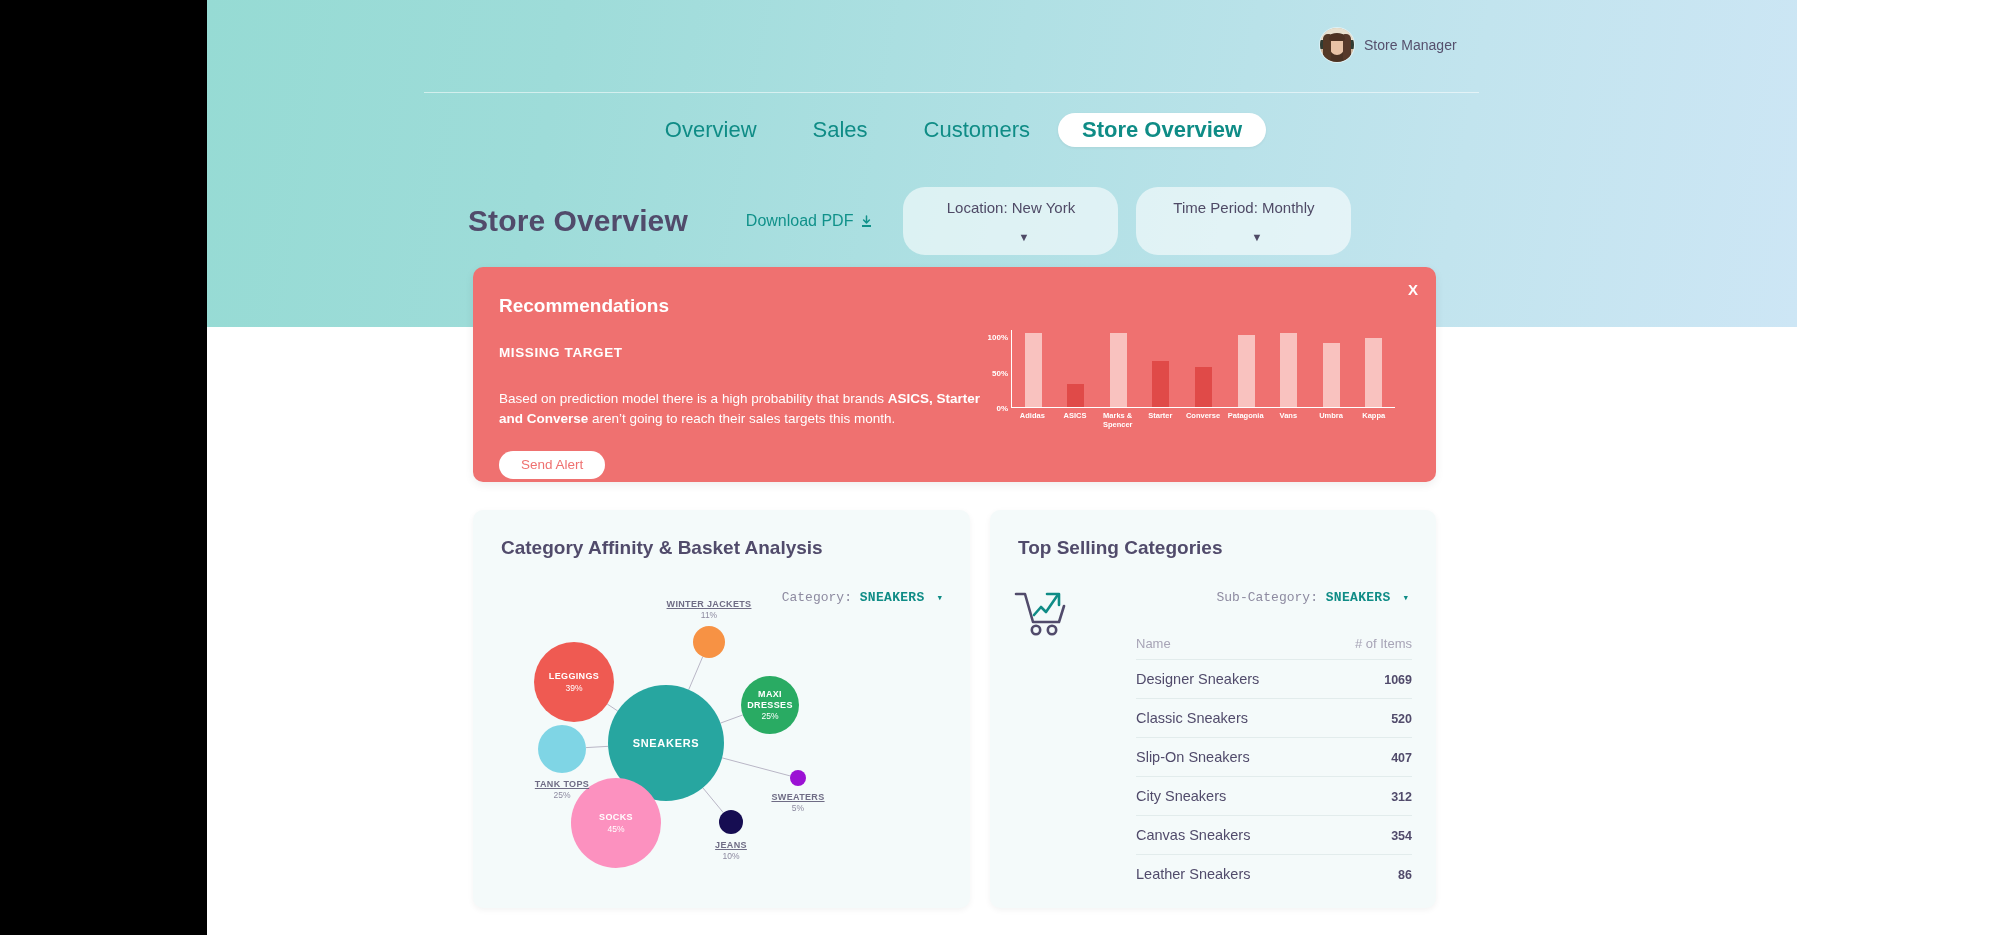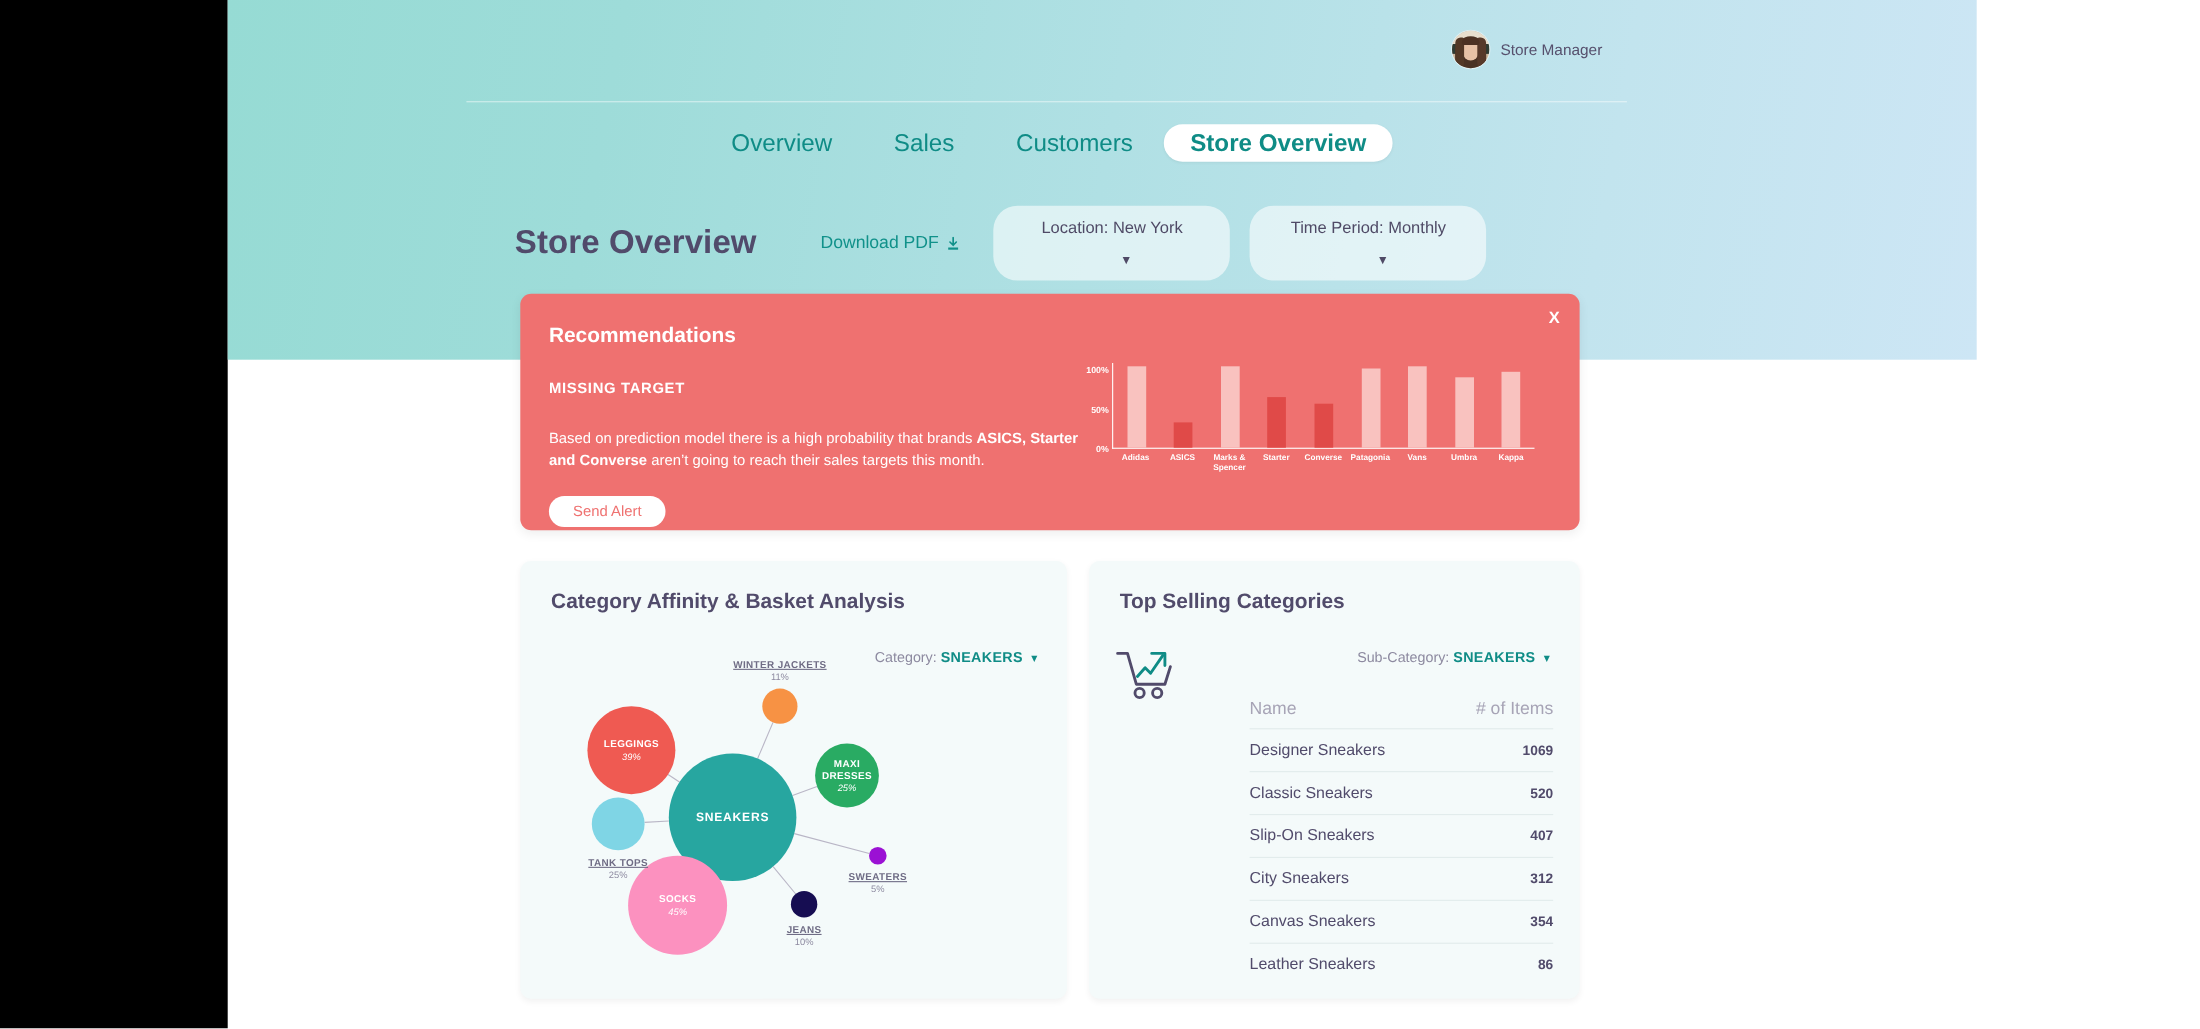--- a/index.html
+++ b/index.html
@@ -158,50 +158,50 @@
     box-shadow: 0 2px 6px rgba(0,0,0,.05);
   }
   .panel-affinity { left: 473px; top: 510px; width: 497px; height: 398px; }
   .panel-top { left: 990px; top: 510px; width: 446px; height: 398px; }
   .panel-title {
     position: absolute; left: 28px; top: 27px; font-size: 19px; font-weight: 700; color: #514b6b;
   }
 
   .cat-select {
     position: absolute; right: 27px; top: 80px; font-size: 13px; color: #8d8aa0;
-    cursor: pointer; white-space: nowrap;
+    cursor: pointer; white-space: nowrap; font-family: Liberation Mono, monospace;
   }
   .cat-select b { color: #0f8c86; font-weight: 700; letter-spacing: .3px; }
   .cat-select .chev { color: #0f8c86; margin-left: 4px; font-size: 11px; }
 
   
   .bubble-area { position: absolute; left: 0; top: 100px; width: 497px; height: 295px; }
   .bubble-area svg { position: absolute; left: 0; top: 0; }
   .node {
     position: absolute; border-radius: 50%; display: flex; flex-direction: column;
     align-items: center; justify-content: center; text-align: center;
     transform: translate(-50%,-50%); color: #ffffff;
   }
   .node .nm { font-size: 9px; font-weight: 700; letter-spacing: .35px; line-height: 1.15; }
-  .node .pc { font-size: 8.5px; font-weight: 400; margin-top: 1px; font-style: italic; }
+  .node .pc { font-size: 8.5px; font-weight: 400; margin-top: 1px; }
   .node.big .nm { font-size: 11px; letter-spacing: .7px; }
   .ext-label {
     position: absolute; transform: translate(-50%,0); text-align: center;
     color: #8d8aa0; white-space: nowrap;
   }
   .ext-label .nm { font-size: 9px; font-weight: 700; letter-spacing: .35px; color: #6f6c85; text-decoration: underline; }
   .ext-label .pc { font-size: 8.5px; margin-top: 1px; }
 
   
   .cart-icon { position: absolute; left: 24px; top: 78px; }
   .tbl { position: absolute; left: 146px; top: 126px; right: 24px; }
   .tbl-head {
     display: flex; justify-content: space-between; align-items: flex-end;
     padding-bottom: 8px; border-bottom: 1px solid #e2ecec;
-    font-size: 16px; color: #a7a4b6;
+    font-size: 13px; color: #a7a4b6;
   }
   .tbl-row {
     display: flex; justify-content: space-between; align-items: baseline;
     padding: 11px 0 11px; border-bottom: 1px solid #e2ecec;
   }
   .tbl-row:last-child { border-bottom: none; }
   .tbl-row .nm { font-size: 14.5px; color: #514b6b; }
   .tbl-row .ct { font-size: 12.5px; font-weight: 700; color: #514b6b; }
 </style>
 </head>

